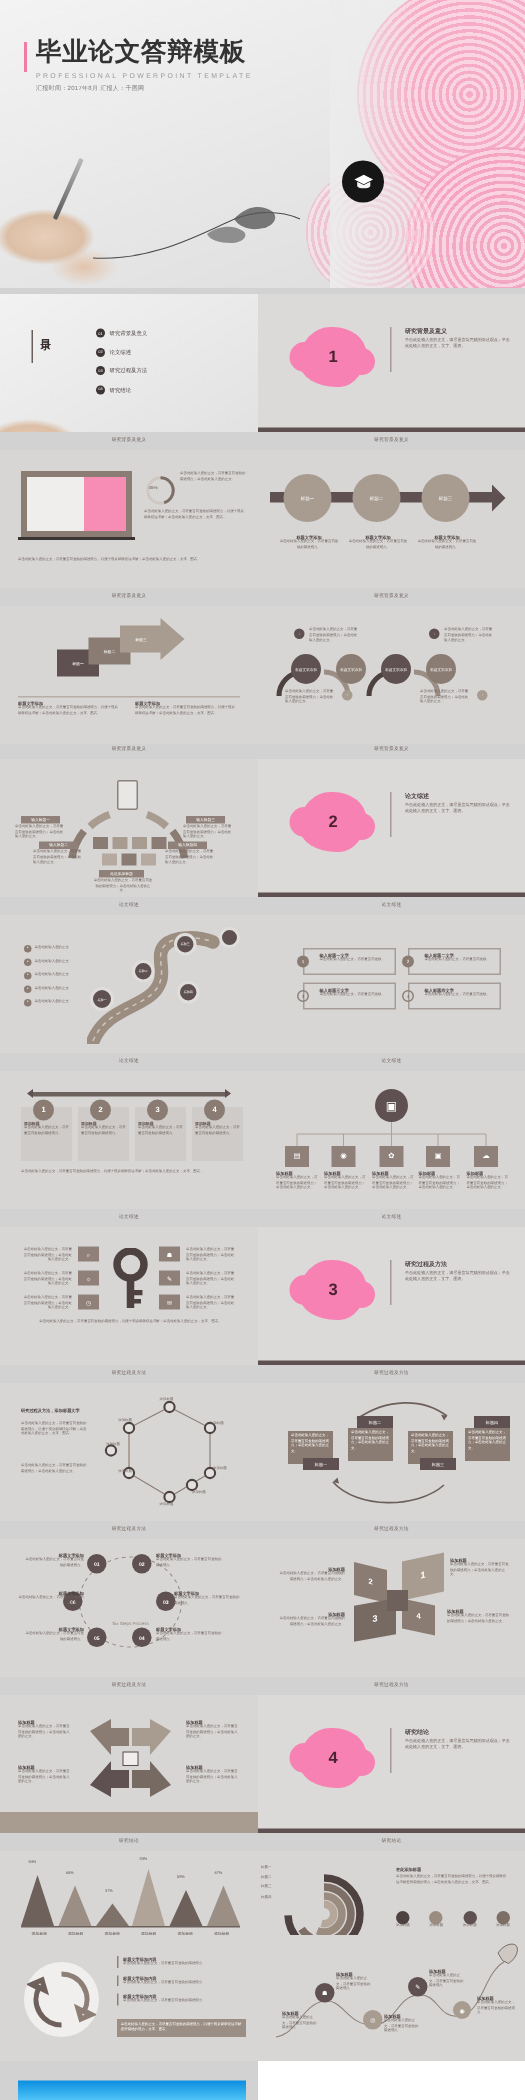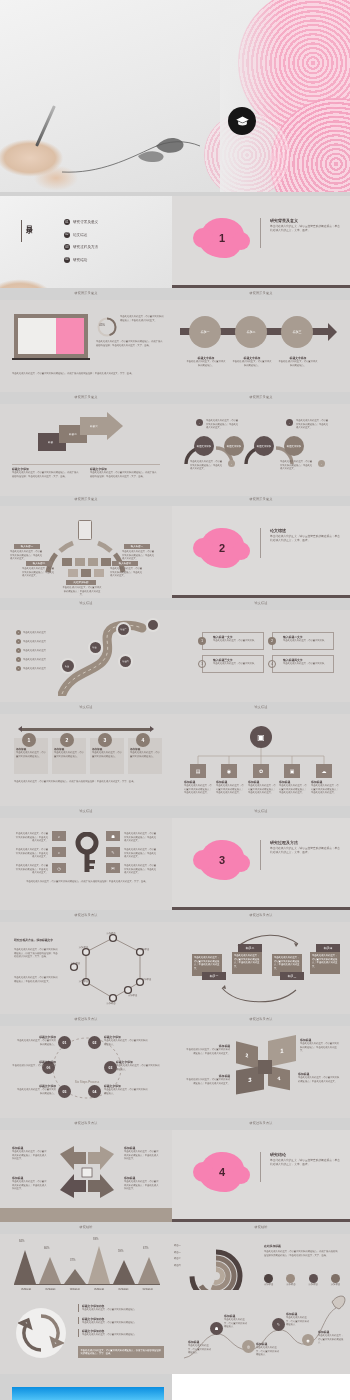--- a/index.html
+++ b/index.html
@@ -103,20 +103,25 @@
     <div class="rings r2"></div>
     <div class="rings r3"></div>
     <div class="coverfade"></div>
     <div class="handimg"></div>
     <div class="pen"></div>
     <svg style="position:absolute;left:60px;top:128px" width="180" height="50">
       <path d="M2 44 C40 46 70 30 92 20 C108 12 126 12 140 18" fill="none" stroke="#4a4a4a" stroke-width=".7"></path>
       <path d="M96 18 C104 10 112 8 120 12 C126 15 124 22 116 24 C108 26 100 24 96 18Z" fill="#5a5a5a" opacity=".8"></path>
       <path d="M78 28 C86 22 96 22 102 26 C106 29 102 34 94 34 C86 34 80 32 78 28Z" fill="#6a6a6a" opacity=".7"></path>
     </svg>
+    <div class="titlewrap">
+      <h1>毕业论文答辩模板</h1>
+      <div class="sub">PROFESSIONAL POWERPOINT TEMPLATE</div>
+      <div class="meta">汇报时间：2017年8月  汇报人：千图网</div>
+    </div>
     <div class="badge">
       <svg width="15" height="15" viewBox="0 0 24 24" fill="#fff">
           <path d="M12 4 L22 9 L12 14 L2 9 Z"></path>
           <path d="M19 11.5 v4.2 c0 1.6-3.1 2.8-7 2.8 s-7-1.2-7-2.8 v-4.2 l7 3.4 z" opacity=".95"></path>
         </svg>
     </div>
   </div>
 
   <div class="slide" id="toc">
     <div class="handimg" style="left:-14px;top:40px;width:96px;height:54px"></div>

